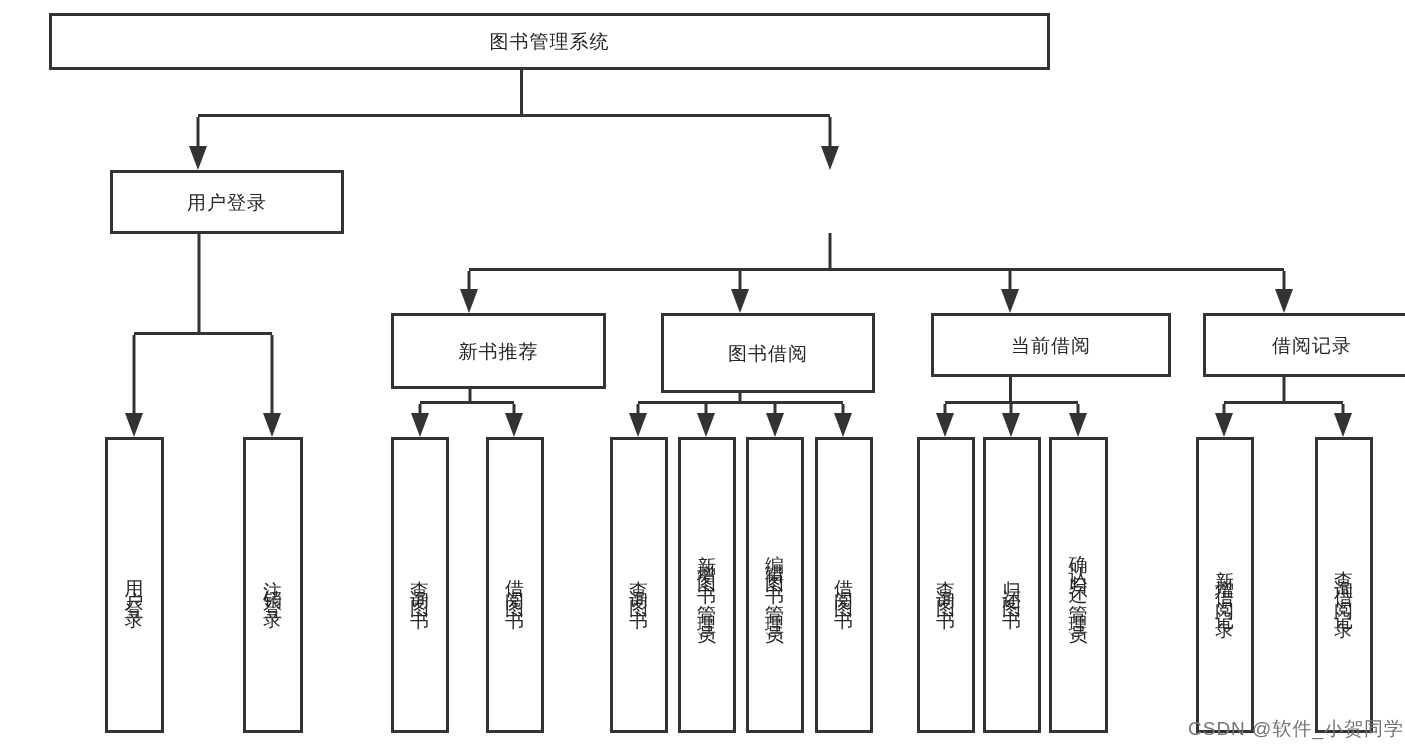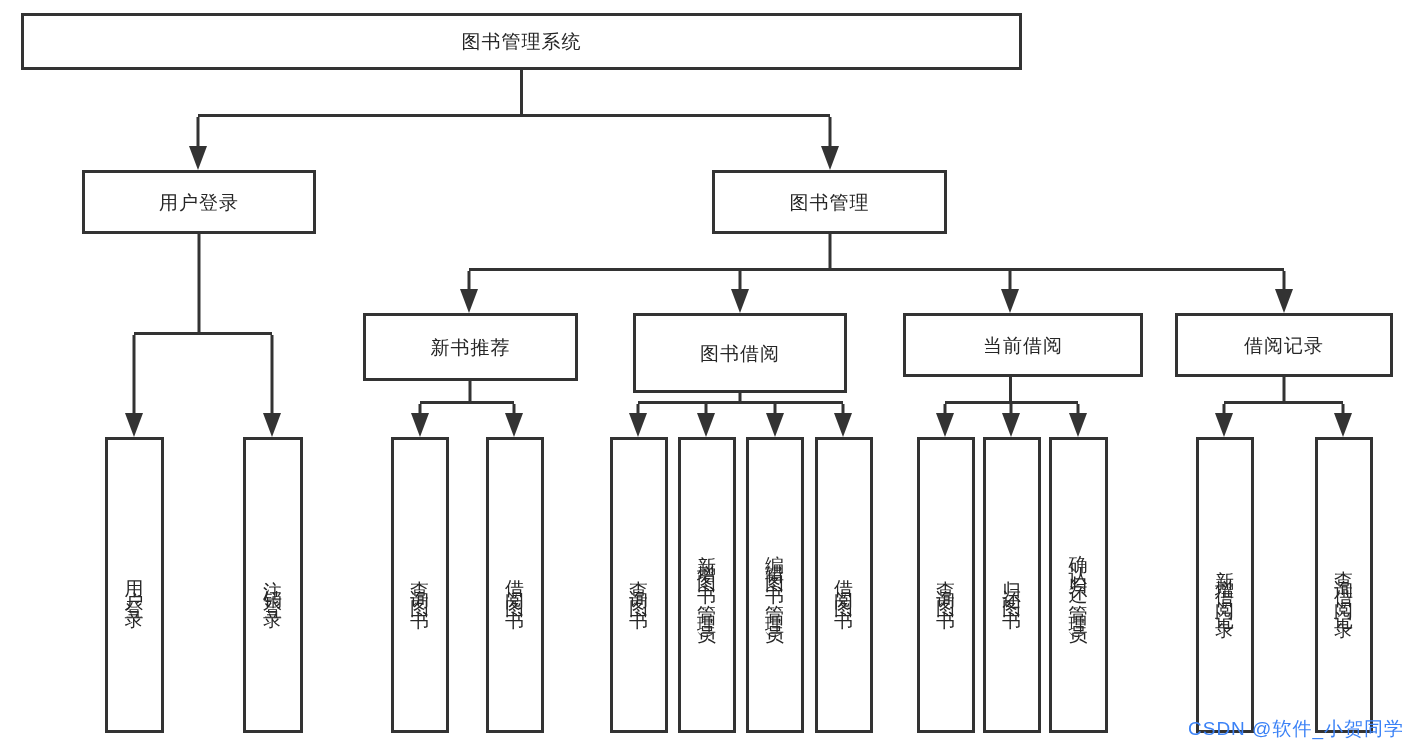--- a/index.html
+++ b/index.html
@@ -31,33 +31,34 @@
     align-items: center;
     justify-content: center;
     color: #262626;
     font-size: 19px;
     line-height: 1;
     z-index: 2;
   }
   .node.hlabel {
     letter-spacing: 1px;
     white-space: nowrap;
+    margin-left: 28px;
   }
   .node.vlabel {
     writing-mode: vertical-rl;
     text-orientation: mixed;
     letter-spacing: 10px;
     white-space: nowrap;
   }
   #watermark {
     position: absolute;
     left: 1188px;
     top: 716px;
     font-size: 19px;
-    color: #3b82f6;
+    color: #737373;
     letter-spacing: 1px;
     white-space: nowrap;
     z-index: 3;
   }
 </style>
 </head>
 <body>
 
 <div id="canvas">
 
@@ -130,23 +131,22 @@
       <polygon points="1069,413 1087,413 1078,437"></polygon>
 
       <polygon points="1215,413 1233,413 1224,437"></polygon>
       <polygon points="1334,413 1352,413 1343,437"></polygon>
     </g>
   </svg>
 
   <div class="node hlabel" style="left:21px; top:13px; width:1001px; height:57px;">图书管理系统</div>
 
   <div class="node hlabel" style="left:82px; top:170px; width:234px; height:64px;">用户登录</div>
-  <div class="node hlabel" style="left:712px; top:170px; width:235px; height:64px;">图书管理</div>
 
-  <div class="node hlabel" style="left:363px; top:313px; width:215px; height:68px;text-align:center;">新书推荐</div>
+  <div class="node hlabel" style="left:363px; top:313px; width:215px; height:76px;text-align:center;">新书推荐</div>
   <div class="node hlabel" style="left:633px; top:313px; width:214px; height:80px;">图书借阅</div>
   <div class="node hlabel" style="left:903px; top:313px; width:240px; height:64px;">当前借阅</div>
   <div class="node hlabel" style="left:1175px; top:313px; width:218px; height:64px;text-align:right;">借阅记录</div>
 
   <div class="node vlabel" style="left:105px; top:437px; width:59px; height:296px;">用户登录</div>
   <div class="node vlabel" style="left:243px; top:437px; width:60px; height:296px;">注销登录</div>
 
   <div class="node vlabel" style="left:391px; top:437px; width:58px; height:296px;">查询图书</div>
   <div class="node vlabel" style="left:486px; top:437px; width:58px; height:296px;">借阅图书</div>
 

